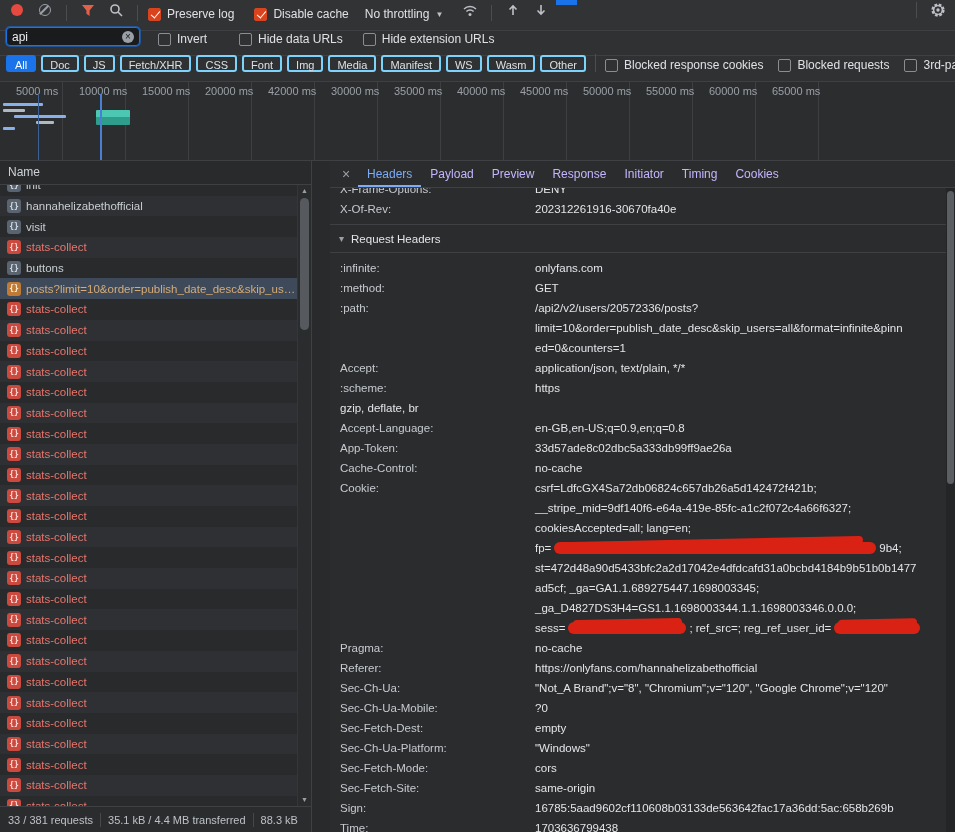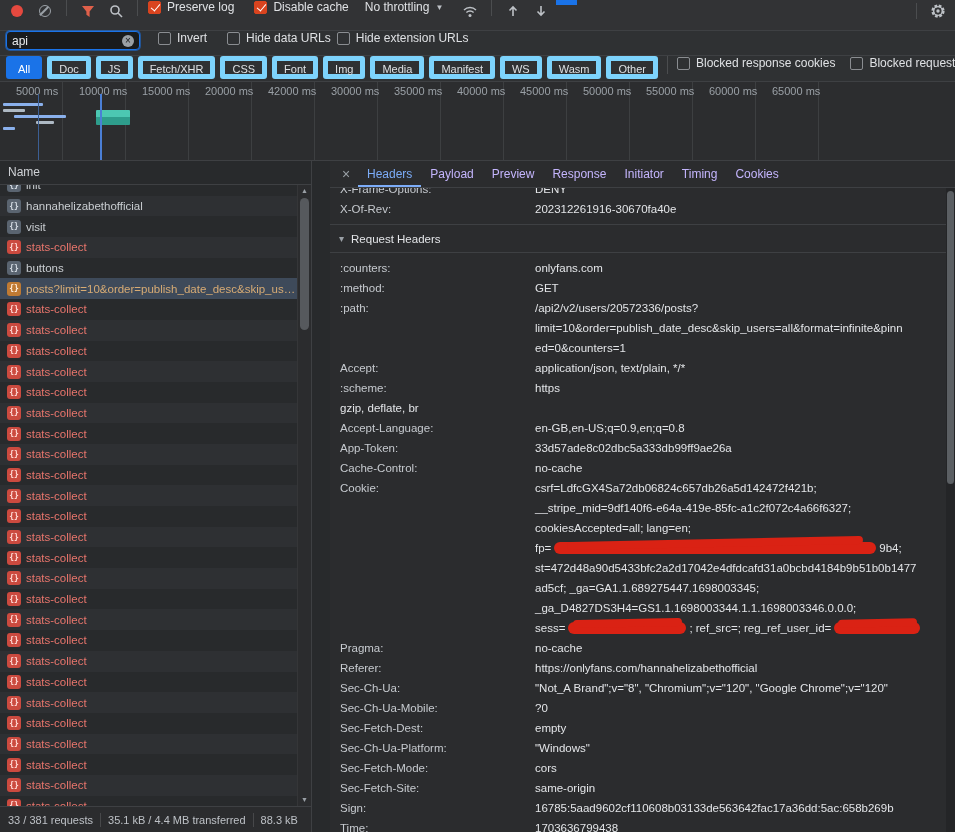--- a/index.html
+++ b/index.html
@@ -1,19 +1,19 @@
 <!DOCTYPE html>
 <html style="--accent-blue: #1a73e8; --tab-blue: #7cacf8; --error-red: #e8756c; --redact-red: #da2214; --checkbox-orange: #d9441f; --selected-row-bg: #3e4a5a; --selected-row-text: #d7ab74; --selected-icon-bg: #bf7a33;"><head>
 <meta charset="utf-8">
 <style>
   html,body{margin:0;padding:0;background:#111}
   .devtools{position:relative;width:955px;height:832px;overflow:hidden;background:#282a2c;
     font-family:"Liberation Sans",sans-serif;font-size:12px;color:#dfe1e4;-webkit-font-smoothing:antialiased}
   .bar{position:absolute;left:0;right:0;box-sizing:border-box;background:#323335;border-bottom:1px solid #3e4043;
-    display:flex;align-items:flex-start;padding:0 6px;gap:6px}
+    display:flex;align-items:flex-end;padding:9px 6px;gap:6px}
   .toolbar{top:0;height:31px}
   .filter-row{top:31px;height:25px;background:#2f3133}
   .chips-row{top:56px;height:26px;background:#2f3133;gap:5px}
   .sep{width:1px;height:16px;background:#4b4d4f;flex:none;margin:0 4px}
   .sep.tall{height:18px}
   .icon-btn{width:22px;height:22px;display:flex;align-items:center;justify-content:center;flex:none;cursor:pointer}
   .record-dot{width:12px;height:12px;border-radius:50%;background:#e5493f}
   .clear-icon{width:12px;height:12px;border:1.6px solid #9aa0a6;border-radius:50%;position:relative;box-sizing:border-box}
   .clear-icon::after{content:"";position:absolute;left:-2px;top:3.6px;width:12px;height:1.6px;background:#9aa0a6;transform:rotate(-45deg)}
   .cb-wrap{display:flex;align-items:center;gap:6px;flex:none;cursor:pointer;white-space:nowrap}
@@ -25,21 +25,21 @@
   .toolbar-right{margin-left:auto;display:flex;align-items:center;gap:6px}
   .top-strip{position:absolute;left:556px;top:0;width:21px;height:5px;background:var(--accent-blue,#1a73e8);z-index:5}
 
   .filter-input{width:134px;height:19px;background:#191b1d;border:1px solid var(--accent-blue,#1a73e8);
     box-shadow:0 0 0 1px rgba(26,115,232,.55);border-radius:4px;display:flex;align-items:center;
     padding:0 5px;box-sizing:border-box;margin-right:12px}
   .filter-text{color:#eaecee}
   .input-clear{margin-left:auto;width:12px;height:12px;border-radius:50%;background:#9aa0a6;color:#1b1c1e;
     font-size:10px;line-height:12px;text-align:center;cursor:pointer}
 
-  .chip{height:23px;line-height:16px;padding:0 7px;border:5px solid #7dd3fc;border-radius:3px;color:#dde0e3;
+  .chip{height:17px;line-height:16px;padding:0 7px;border:2px solid #7dd3fc;border-radius:3px;color:#dde0e3;
     flex:none;cursor:pointer;font-size:11px;box-sizing:border-box}
   .chip.active{background:var(--accent-blue,#1a73e8);border-color:var(--accent-blue,#1a73e8);color:#fff}
   #chips{display:flex;gap:5px;align-items:center}
 
   .overview{position:absolute;left:0;right:0;top:82px;height:79px;box-sizing:border-box;background:#2c2d2f;
     border-bottom:1px solid #3e4043;overflow:hidden}
   .ticks{display:flex;height:100%}
   .tick{width:63px;flex:none;border-right:1px solid #3d3f41;box-sizing:border-box;height:100%}
   .tick span{display:block;margin:3px 0 0 16px;font-size:11px;color:#9aa0a6;white-space:nowrap}
   .ov-bar{position:absolute;border-radius:1px}
@@ -166,25 +166,25 @@
 
   <div class="bar filter-row">
     <div class="filter-input">
       <span class="filter-text">api</span>
       <span class="input-clear">×</span>
     </div>
     <label class="cb-wrap">
       <span class="cb"></span>
       <span>Invert</span>
     </label>
-    <label class="cb-wrap" style="margin-left:14px">
+    <label class="cb-wrap" style="margin-left:26px">
       <span class="cb"></span>
       <span>Hide data URLs</span>
     </label>
-    <label class="cb-wrap" style="">
+    <label class="cb-wrap" style="margin-left:14px">
       <span class="cb"></span>
       <span>Hide extension URLs</span>
     </label>
   </div>
 
   <div class="bar chips-row">
     <div id="chips">
         <div class="chip active">All</div>
         <div class="chip">Doc</div>
         <div class="chip">JS</div>
@@ -430,21 +430,21 @@
             <div class="hdr-name">X-Of-Rev:</div>
             <div class="hdr-value">202312261916-30670fa40e</div>
           </div>
         </div>
       <div class="section-row">
         <span class="tri">▾</span>
         <span>Request Headers</span>
       </div>
       <div id="hdr-rows">
           <div class="hdr-row">
-            <div class="hdr-name">:counters:</div>
+            <div class="hdr-name">:infinite:</div>
             <div class="hdr-value">onlyfans.com</div>
           </div>
           <div class="hdr-row">
             <div class="hdr-name">:method:</div>
             <div class="hdr-value">GET</div>
           </div>
           <div class="hdr-row">
             <div class="hdr-name">:path:</div>
             <div class="hdr-value">
               <div class="vline">/api2/v2/users/20572336/posts?</div>

